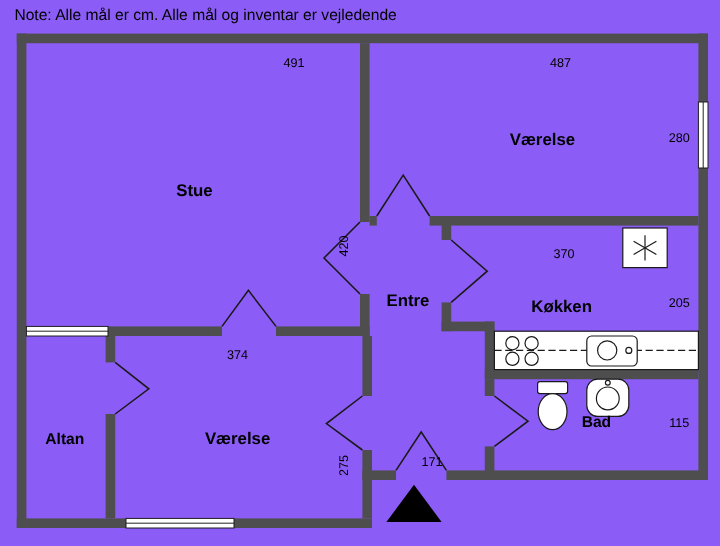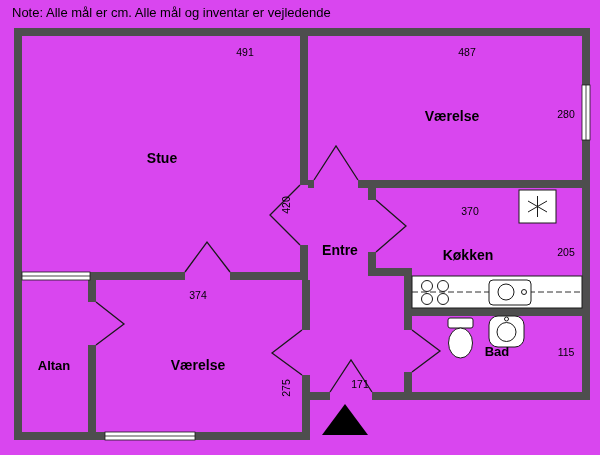--- a/index.html
+++ b/index.html
@@ -1,17 +1,17 @@
 <!DOCTYPE html>
 <html><head>
 <meta charset="utf-8">
 <style>
   html,body{margin:0;padding:0;background:#fff;}
   .page{
-    width:600px;height:455px;position:relative;background:#d946ef;
+    width:600px;height:455px;position:relative;background:#8b5cf6;
     font-family:"Liberation Sans",sans-serif;overflow:hidden;
   }
   svg{display:block;}
   .wall{fill:#4e4e4e;stroke:none;}
   .thin{stroke:#1a1a1a;stroke-width:1;fill:none;}
   .fixture{stroke:#1a1a1a;stroke-width:1;fill:#ffffff;}
   .door{stroke:#1a1a1a;stroke-width:1.3;fill:none;}
   .win-box{fill:#ffffff;stroke:#1a1a1a;stroke-width:0.8;}
   .win-line{stroke:#1a1a1a;stroke-width:0.8;}
   .note-text{font:13px "Liberation Sans",sans-serif;fill:#000;}

